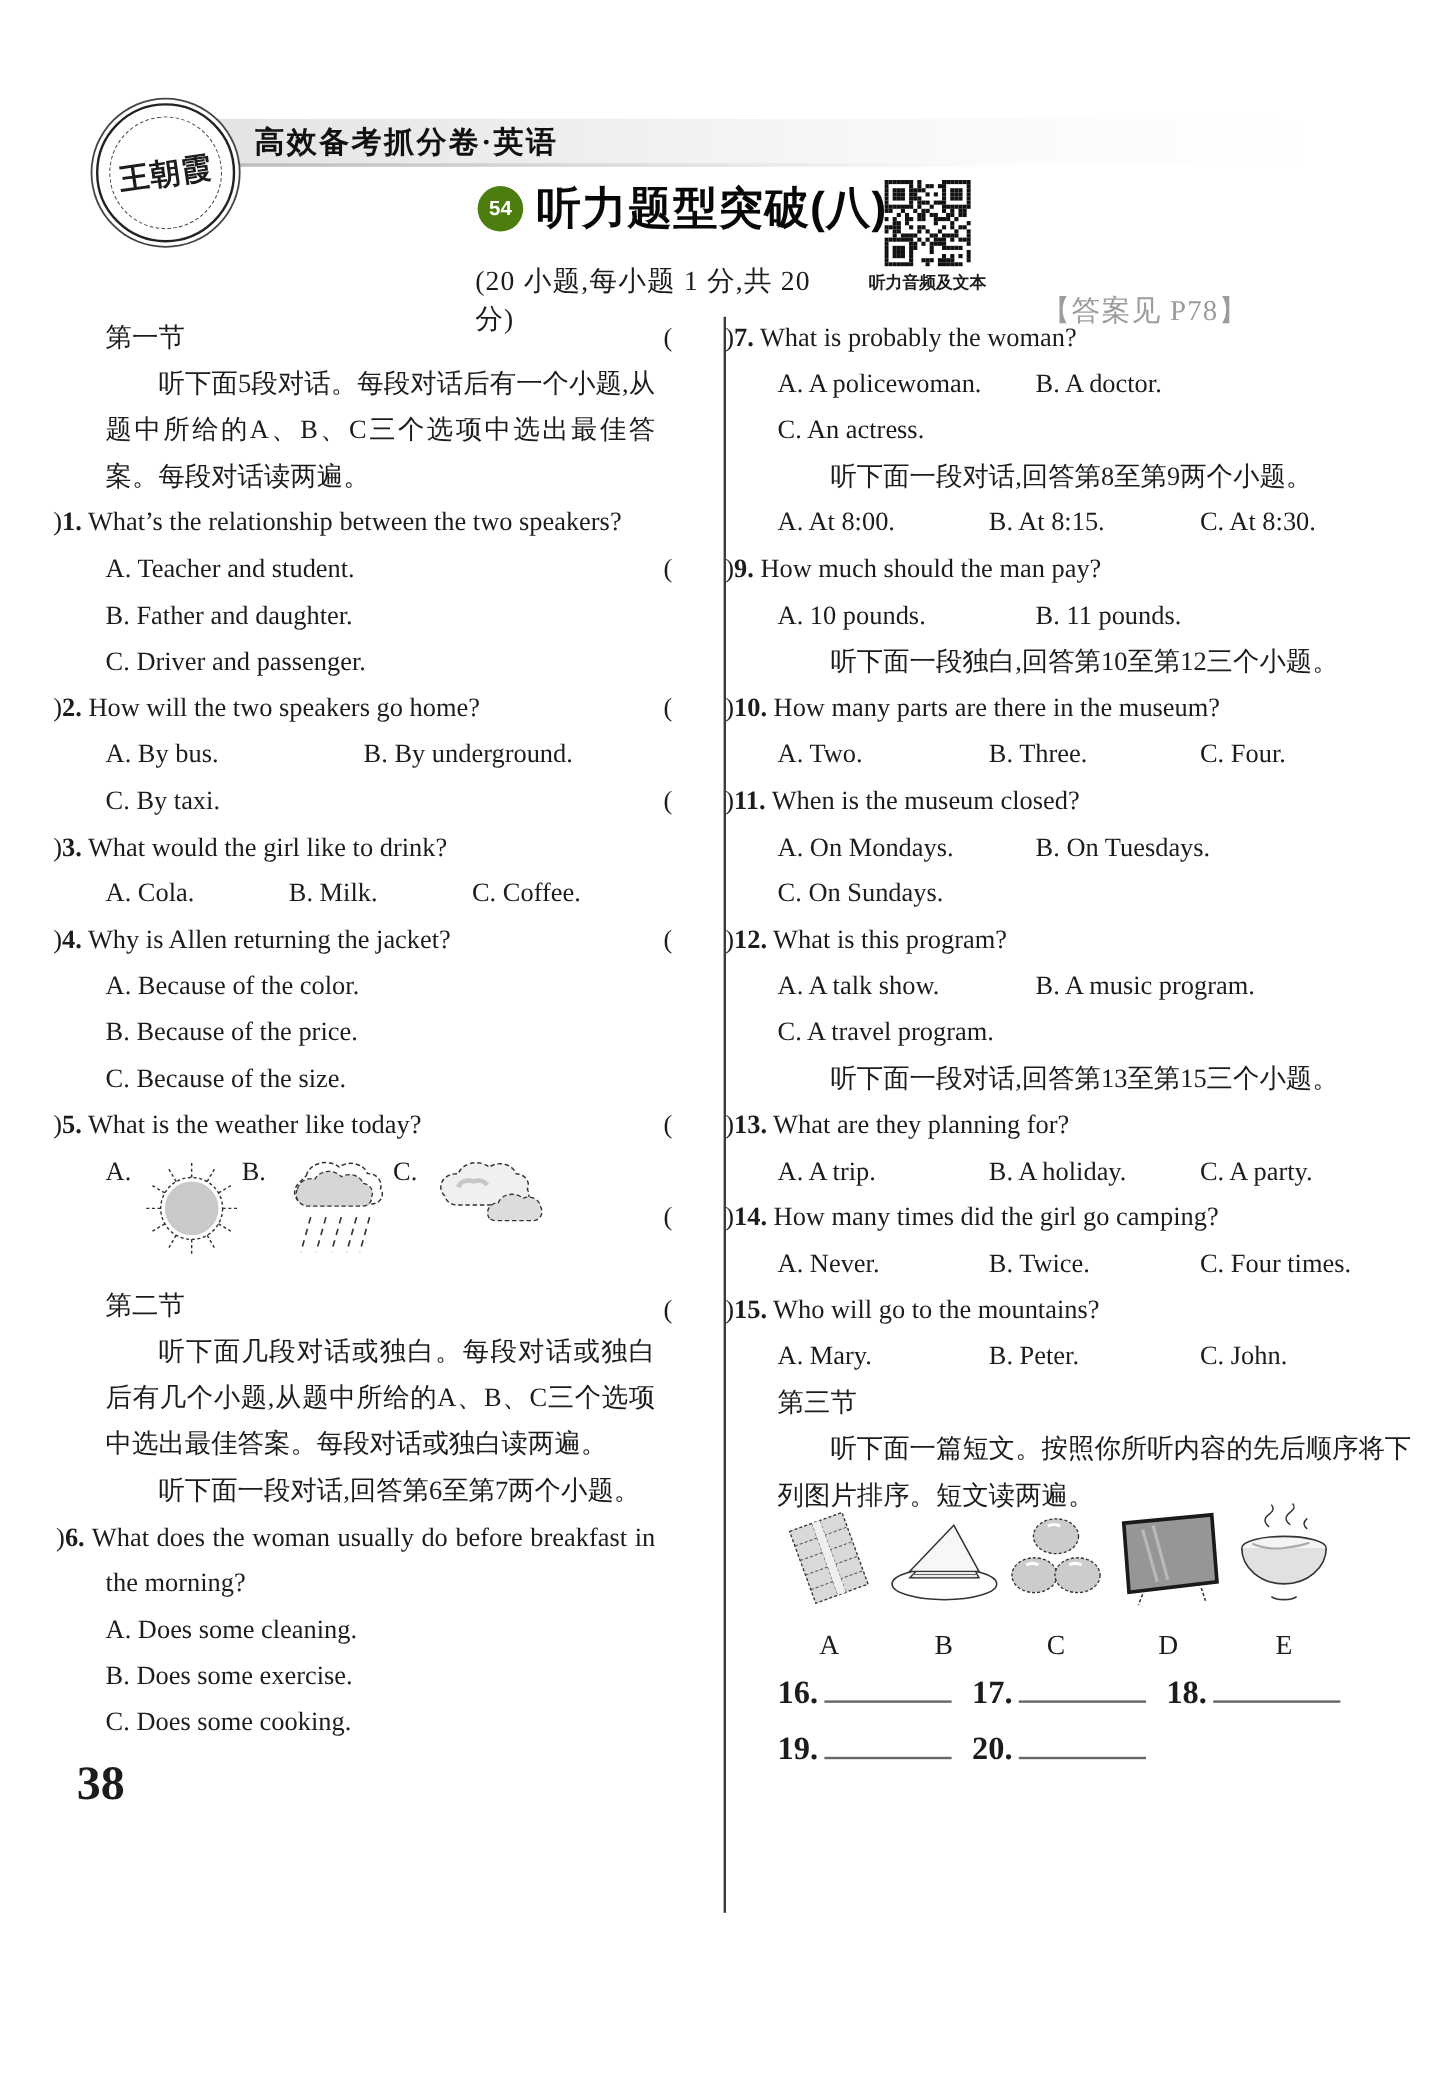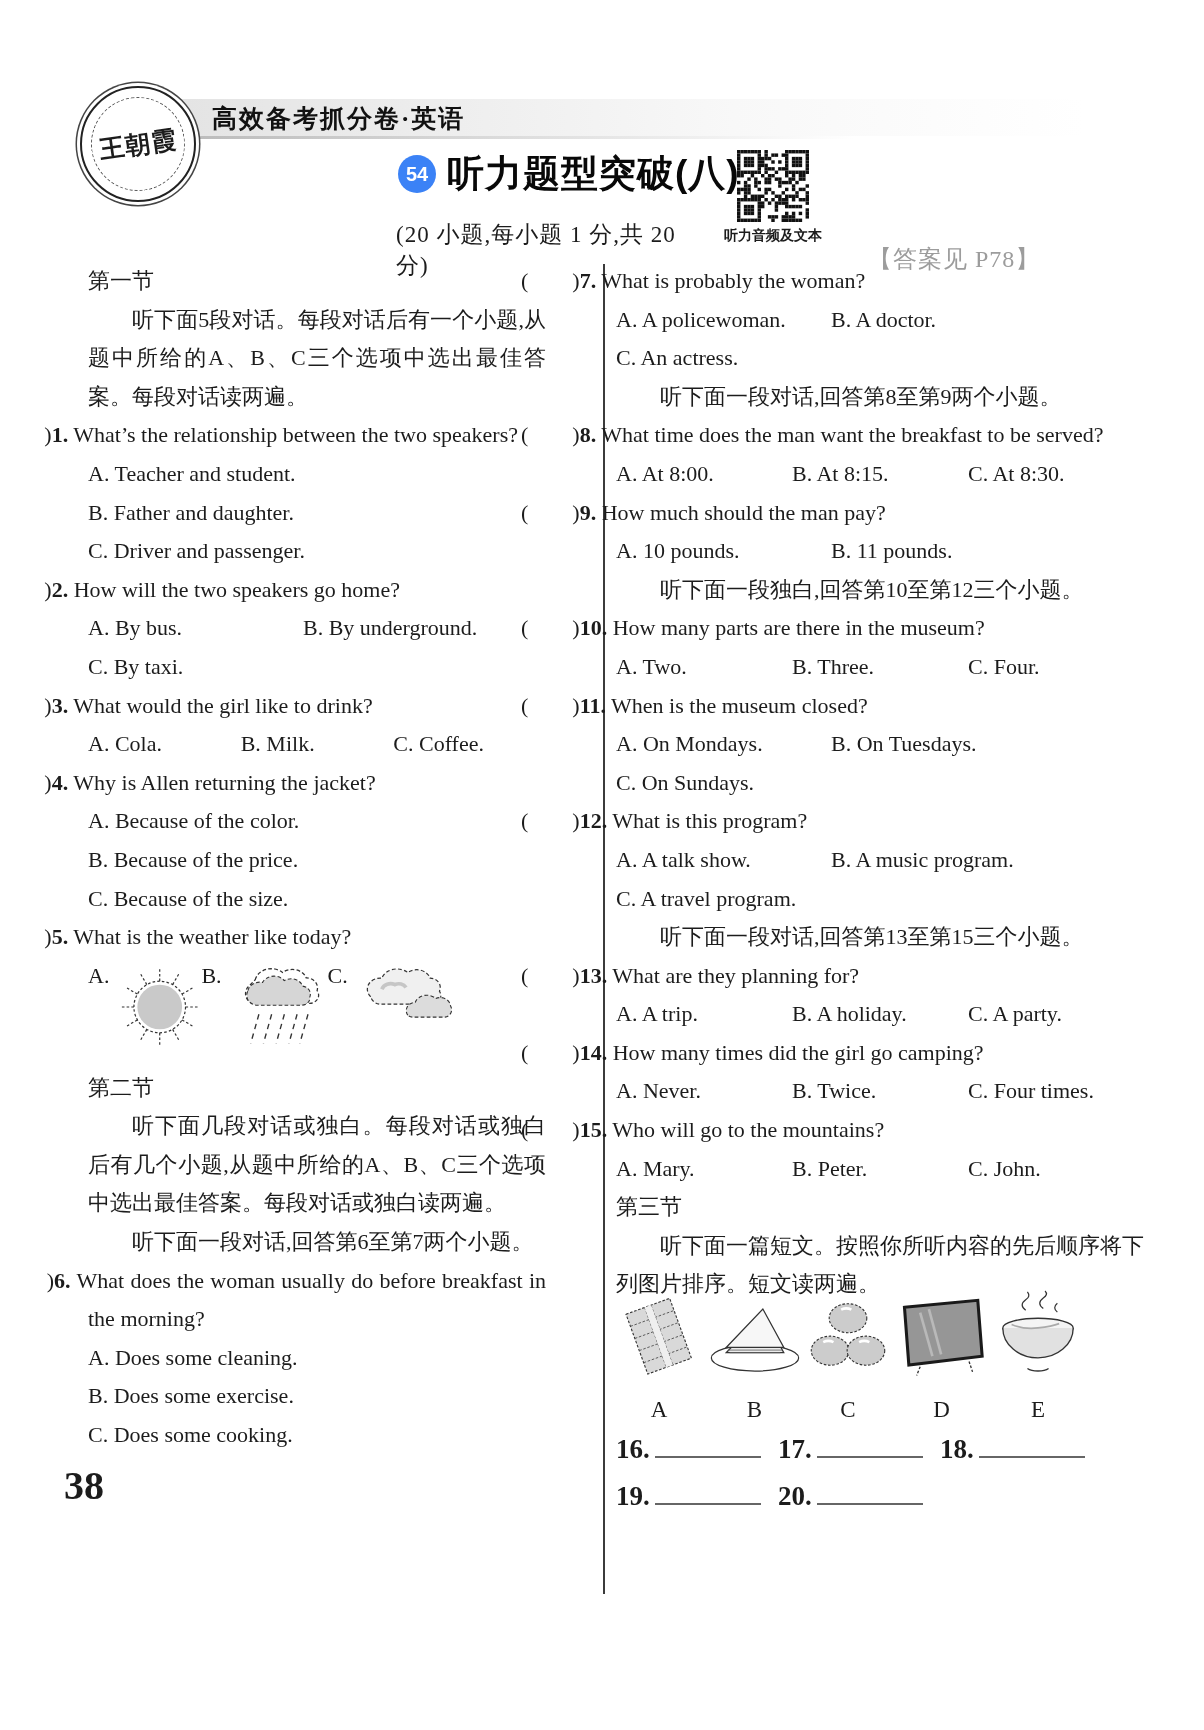--- a/index.html
+++ b/index.html
@@ -15,36 +15,36 @@
              letter-spacing:2px;color:#111;}
   .logo{position:absolute;left:80px;top:86px;width:112px;height:112px;border-radius:50%;
         background:#fff;border:2px solid #222;box-shadow:0 0 0 3px #fff,0 0 0 4.5px #444;
         display:flex;align-items:center;justify-content:center;z-index:2;}
   .logo-inner{width:92px;height:92px;border-radius:50%;border:1px dashed #555;
         display:flex;align-items:center;justify-content:center;
         font-weight:bold;font-size:25px;letter-spacing:1px;transform:rotate(-8deg);}
 
   
   .main-title{position:absolute;top:149px;left:398px;display:flex;align-items:center;gap:11px;}
-  .badge{width:38px;height:38px;border-radius:50%;background:#3b82f6;color:#fff;flex:0 0 38px;
-         display:flex;align-items:center;justify-content:center;font-weight:bold;font-size:20px;
+  .badge{width:38px;height:38px;border-radius:50%;background:#4d7c0f;color:#fff;flex:0 0 38px;
+         display:flex;align-items:center;justify-content:center;font-weight:bold;font-size:17px;
          font-family:"Liberation Sans","DejaVu Sans",sans-serif;}
   .heading{font-size:37px;font-weight:900;letter-spacing:1px;color:#080808;
          font-family:"Liberation Sans","DejaVu Sans",sans-serif;}
   .points{position:absolute;top:219px;left:396px;width:298px;text-align:left;font-size:23px;letter-spacing:1px;}
   .qr{position:absolute;left:737px;top:150px;width:72px;height:72px;}
   .qr-caption{position:absolute;left:714px;top:227px;width:118px;text-align:center;font-size:14px;
          font-weight:bold;font-family:"Liberation Sans","DejaVu Sans",sans-serif;}
   .answer-ref{position:absolute;left:868px;top:215px;font-size:24px;color:#9c9c9c;letter-spacing:1px;margin-top:28px;}
 
   
   .divider{position:absolute;left:603px;top:264px;height:1330px;width:0;border-left:2px solid #3b3b3b;}
   .col{position:absolute;top:262px;line-height:38.6px;}
   .col.left{left:88px;width:458px;}
-  .col.right{left:616px;width:528px;}
+  .col.right{left:648px;width:528px;}
   .col p,.col div{margin:0;padding:0;}
 
   .sec-title{padding-left:26px;}
   .cn{text-indent:2em;text-align:justify;}
   .cn-sub{text-indent:2em;}
 
   .qhead{padding-left:95px;text-indent:-95px;text-align:justify;}
   .tag b{font-weight:bold;}
   .opt{margin-left:95px;white-space:nowrap;}
   .optrow{margin-left:95px;display:flex;}
@@ -431,21 +431,20 @@
       <div class="optrow">
           <span class="o1">A. A policewoman.</span>
           <span class="o2">B. A doctor.</span>
         </div>
       <div class="opt">C. An actress.</div>
     </div>
 
     <p class="cn-sub">听下面一段对话,回答第8至第9两个小题。</p>
 
     <div class="q">
-      <div class="qhead"><span class="tag"><span>(　　)</span><b>8.</b></span> <span class="stem">What time does the man want the breakfast to be served?</span></div>
       <div class="opt3">
           <span>A. At 8:00.</span>
           <span>B. At 8:15.</span>
           <span>C. At 8:30.</span>
         </div>
     </div>
 
     <div class="q">
       <div class="qhead"><span class="tag"><span>(　　)</span><b>9.</b></span> <span class="stem">How much should the man pay?</span></div>
       <div class="optrow">

